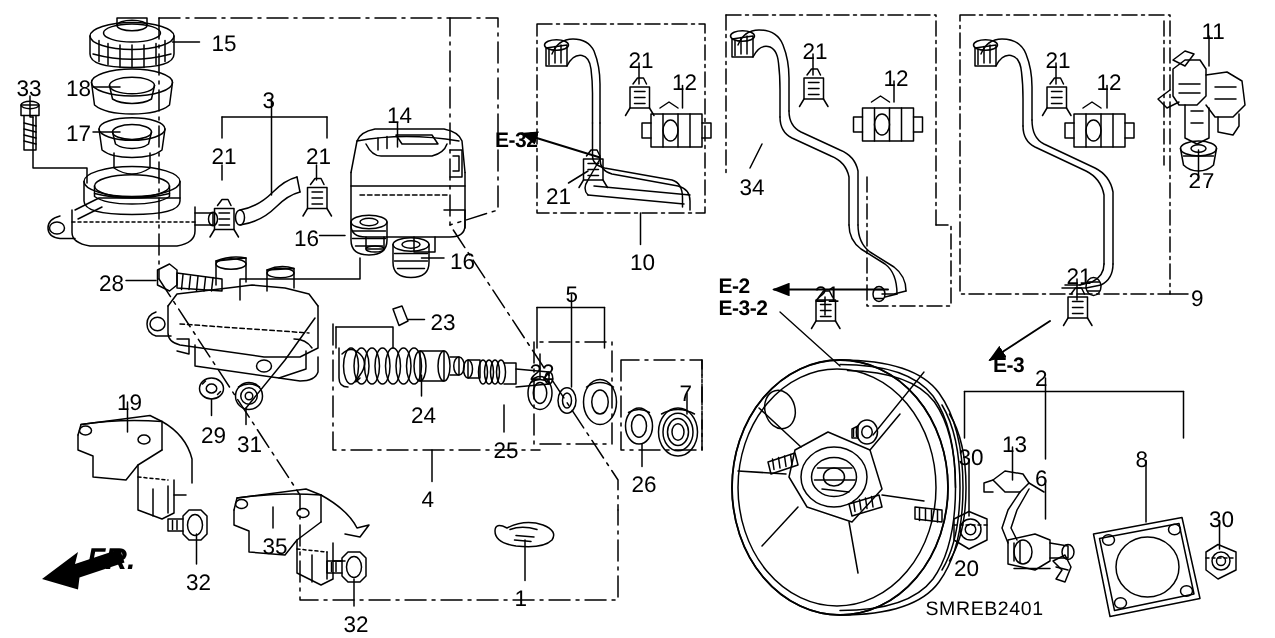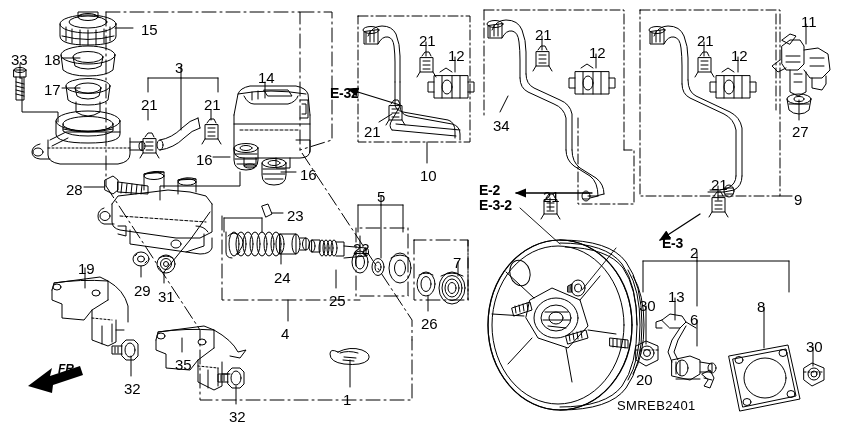--- a/index.html
+++ b/index.html
@@ -15,21 +15,21 @@
     font-family:"Liberation Sans", sans-serif;
     font-size:15px;
     font-weight:700;
     color:#000;
     white-space:nowrap;
     line-height:1;
   }
   .lbl.num{font-size:15px;font-weight:400;}
   .lbl.ref{font-size:14px;font-weight:700;letter-spacing:-0.3px;}
   .lbl.code{font-size:13px;font-weight:400;letter-spacing:0.4px;}
-  .lbl.fr{font-size:12px;font-weight:700;font-style:italic;}
+  .lbl.fr{font-size:20px;font-weight:700;font-style:italic;}
 </style>
 </head>
 <body>
 
 <div id="diagram">
 
 <svg width="850" height="425" viewBox="0 0 850 425">
   <defs>
     <marker id="arrowhead" markerWidth="9" markerHeight="7" refX="8" refY="3.5" orient="auto">
       <polygon points="0 0, 9 3.5, 0 7" fill="#000"></polygon>
@@ -704,21 +704,21 @@
   <span class="lbl num" style="left:448px;top:48px;">12</span>
   <span class="lbl num" style="left:364px;top:124px;">21</span>
   <span class="lbl num" style="left:420px;top:168px;">10</span>
   <span class="lbl num" style="left:535px;top:27px;">21</span>
   <span class="lbl num" style="left:589px;top:45px;">12</span>
   <span class="lbl num" style="left:493px;top:118px;">34</span>
   <span class="lbl num" style="left:543px;top:189px;">21</span>
   <span class="lbl num" style="left:697px;top:33px;">21</span>
   <span class="lbl num" style="left:731px;top:48px;">12</span>
   <span class="lbl num" style="left:801px;top:14px;">11</span>
-  <span class="lbl num" style="left:792px;top:124px;">27</span>
+  <span class="lbl num" style="left:792px;top:114px;font-family:Liberation Mono, monospace;">27</span>
   <span class="lbl num" style="left:711px;top:177px;">21</span>
   <span class="lbl num" style="left:794px;top:192px;">9</span>
   <span class="lbl num" style="left:690px;top:245px;">2</span>
   <span class="lbl num" style="left:639px;top:298px;">30</span>
   <span class="lbl num" style="left:668px;top:289px;">13</span>
   <span class="lbl num" style="left:690px;top:312px;">6</span>
   <span class="lbl num" style="left:757px;top:299px;">8</span>
   <span class="lbl num" style="left:636px;top:372px;">20</span>
   <span class="lbl num" style="left:806px;top:339px;">30</span>
 </div>

